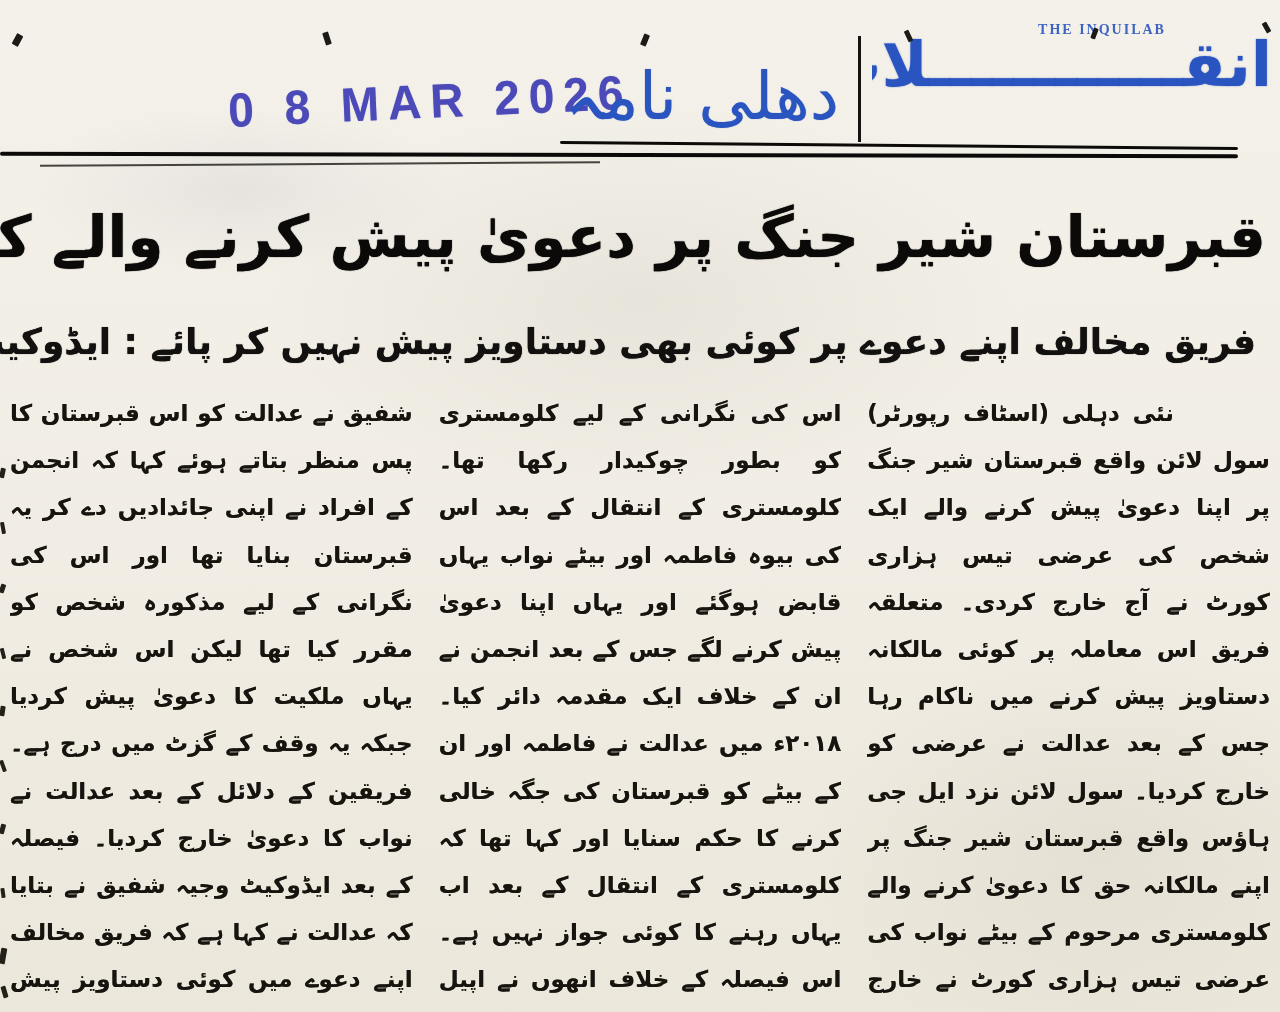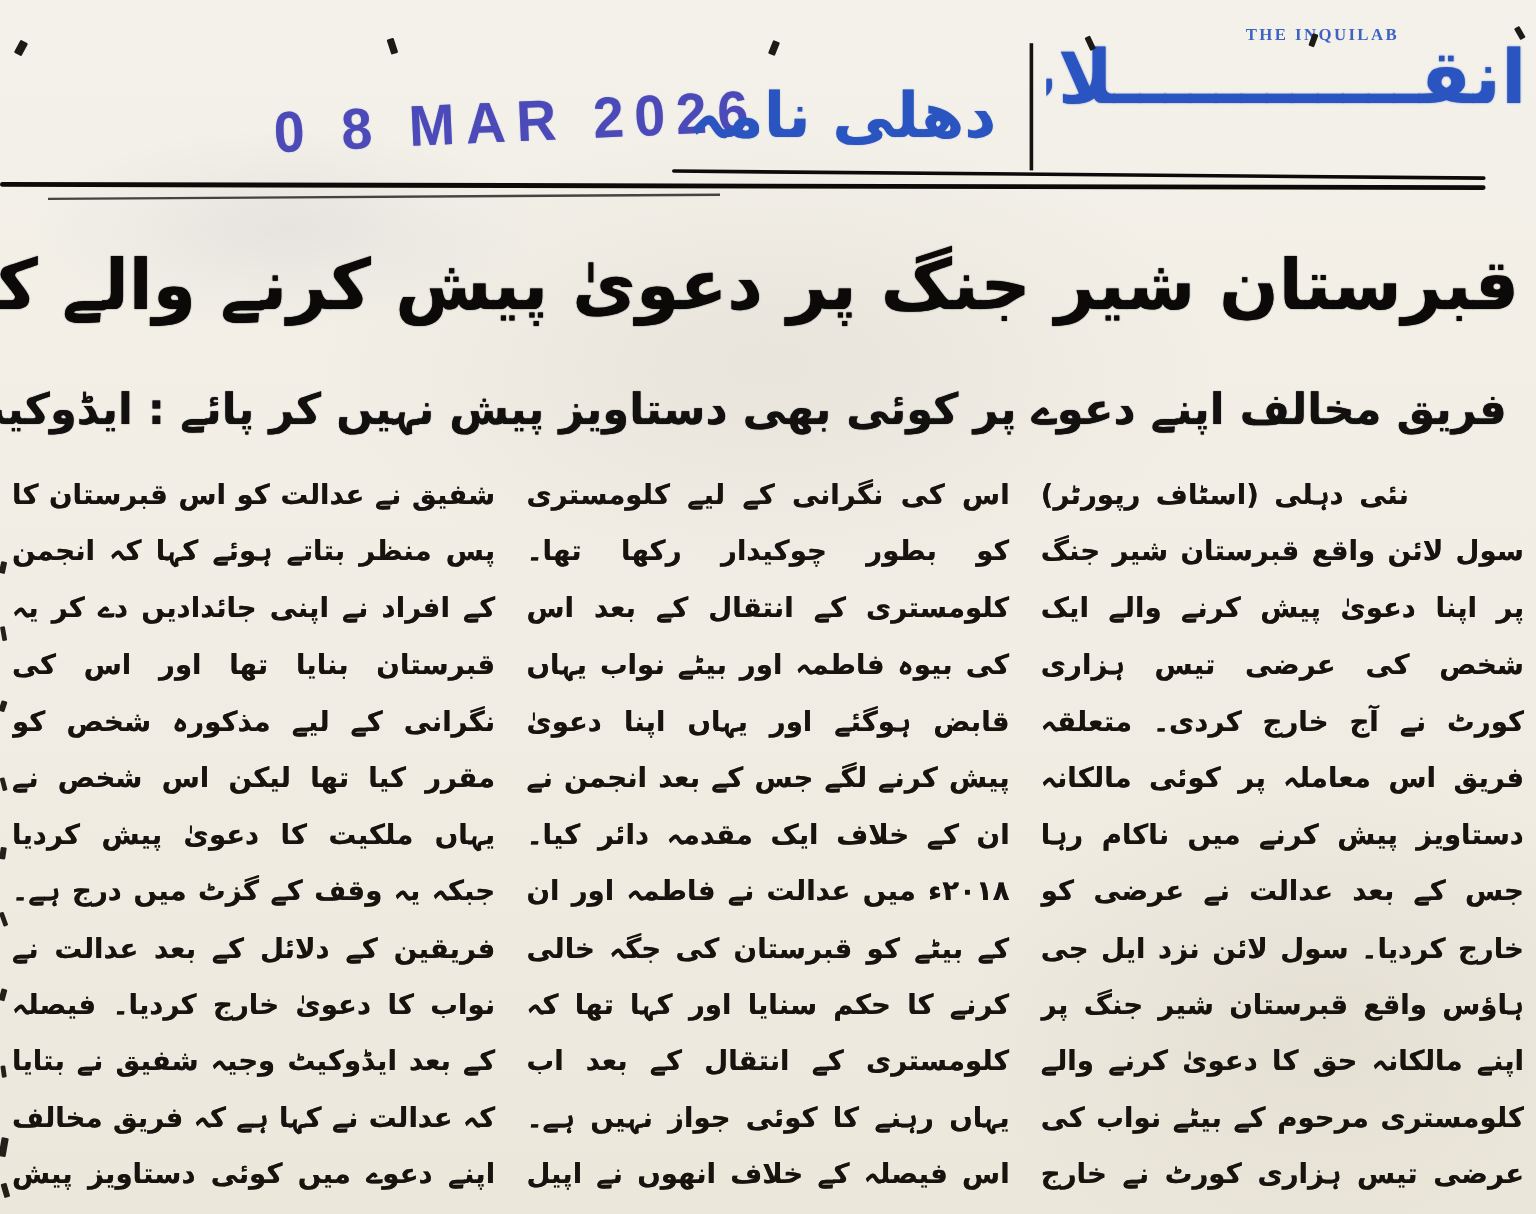--- a/index.html
+++ b/index.html
@@ -22,21 +22,21 @@
     position:absolute;left:228px;top:76px;width:320px;
     font-family:"Liberation Sans",sans-serif;
     font-weight:bold;font-size:46px;letter-spacing:9px;white-space:nowrap;
     color:var(--stamp-blue,#3d3db4);
     transform:rotate(-2.6deg) scaleY(1.04);
     opacity:.92;text-shadow:0 0 1px rgba(61,61,180,.55);
   }
   .edition-title{
     position:absolute;left:552px;top:52px;width:300px;
     direction:rtl;text-align:center;white-space:nowrap;
-    font-weight:bold;font-size:52px;line-height:90px;
+    font-weight:normal;font-size:66px;line-height:90px;
     color:var(--brand-blue,#2a55c0);
     text-shadow:0 0 1px rgba(42,85,192,.6);
   }
   .masthead-divider{
     position:absolute;left:858px;top:36px;width:3px;height:106px;
     background:#15130f;
   }
   .masthead{
     position:absolute;left:872px;top:22px;width:400px;
     text-align:center;color:var(--brand-blue,#2a55c0);

